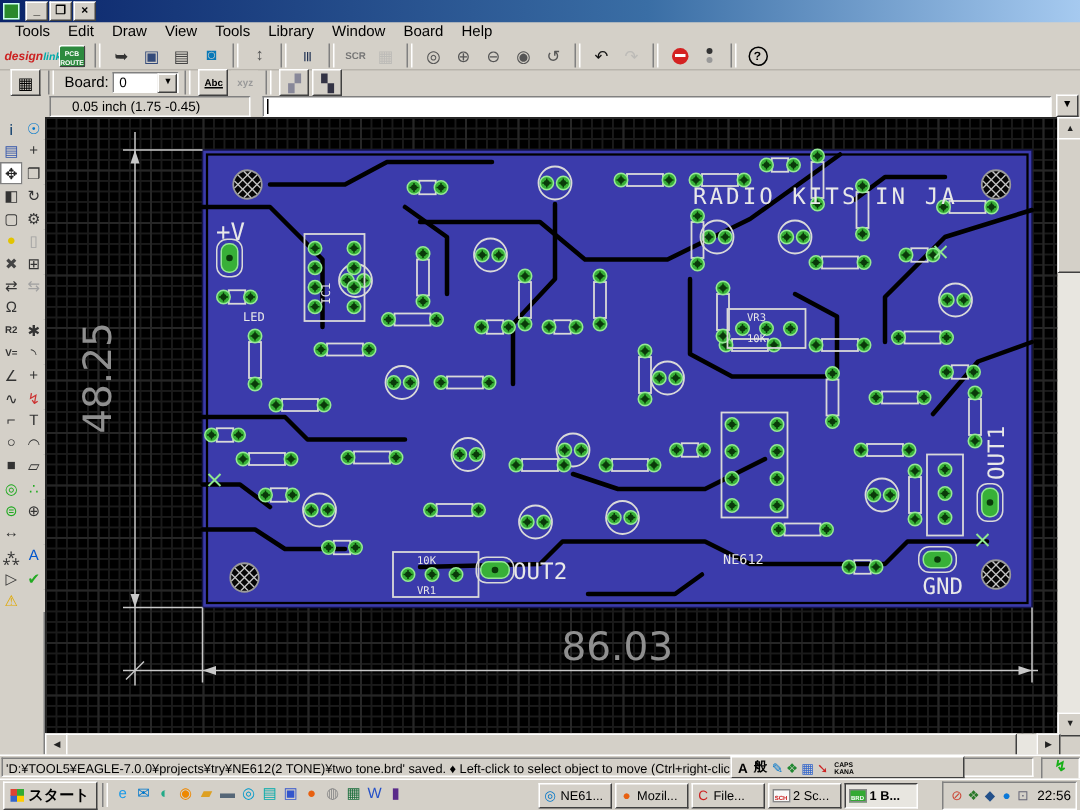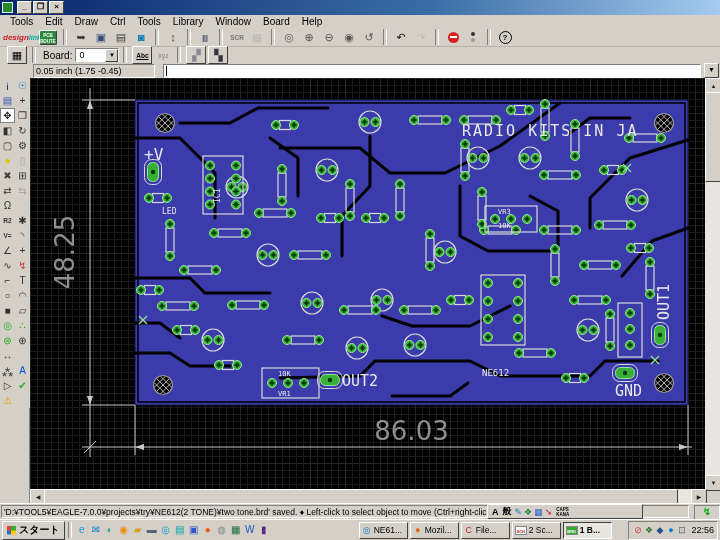--- a/index.html
+++ b/index.html
@@ -30,21 +30,21 @@
   .logo2{width:18px;height:15px;background:#2d8a3e;color:#fff;font-size:4.5px;font-weight:bold;text-align:center;line-height:6px;padding-top:2px;box-sizing:border-box;border-radius:2px;margin:0 2px;flex:none;}
   .stopglyph{width:11px;height:11px;border-radius:50%;background:#d42222;position:relative;}
   .stopglyph::after{content:"";position:absolute;left:2px;top:4.5px;width:7px;height:2px;background:#fff;}
   .lightsglyph{display:flex;flex-direction:column;gap:2px;}
   .lightsglyph b{width:4px;height:4px;border-radius:50%;background:#333;}
   .lightsglyph b+b{background:#999;}
   .helpglyph{width:11px;height:11px;border-radius:50%;border:1.5px solid #000;font-size:8px;font-weight:bold;line-height:11px;text-align:center;}
 
   
   #cmdrow{left:0;top:63px;width:720px;height:15px;display:flex;align-items:center;box-sizing:border-box;padding-left:33px;}
-  #coords{width:118px;height:12px;font-size:9px;line-height:12px;padding-left:2px;background:#d4d0c8;margin-right:8px;flex:none;white-space:nowrap;overflow:hidden;}
+  #coords{width:118px;height:12px;font-size:9px;line-height:12px;padding-left:14px;background:#d4d0c8;margin-right:8px;flex:none;white-space:nowrap;overflow:hidden;}
   #cmdline{flex:1;height:12px;font-size:9px;line-height:12px;padding-left:2px;margin-right:3px;}
   #cmd-caret{display:inline-block;width:1px;height:10px;background:#000;vertical-align:middle;}
   #cmd-drop{width:13px;height:13px;font-size:7px;text-align:center;line-height:12px;background:#d4d0c8;margin-right:1px;flex:none;}
 
   
   #workarea{left:0;top:78px;width:720px;height:425px;background:#d4d0c8;}
   #palette{left:0;top:0;width:30px;height:425px;border-right:1px solid #808080;box-sizing:border-box;}
   .prow{display:flex;}
   .ptool{width:15px;height:15px;display:flex;align-items:center;justify-content:center;font-size:10px;flex:none;background:#d4d0c8;}
   .ptool.sel{background:#fff;border:1px solid #808080;box-sizing:border-box;}
@@ -94,21 +94,21 @@
   <span id="title-icon"></span>
   <span class="winbtn raised">_</span>
   <span class="winbtn raised">❐</span>
   <span class="winbtn raised">×</span>
 </div>
 
 <div class="abs" id="menubar">
     <span class="menu-item">Tools</span>
     <span class="menu-item">Edit</span>
     <span class="menu-item">Draw</span>
-    <span class="menu-item">Ctrl</span>
+    <span class="menu-item">View</span>
     <span class="menu-item">Tools</span>
     <span class="menu-item">Library</span>
     <span class="menu-item">Window</span>
     <span class="menu-item">Board</span>
     <span class="menu-item">Help</span>
   </div>
 
 <div class="abs" id="tb1">
     <span class="logo1">design<i>link</i></span>
     <span class="logo2 raised">PCB ROUTE</span>

